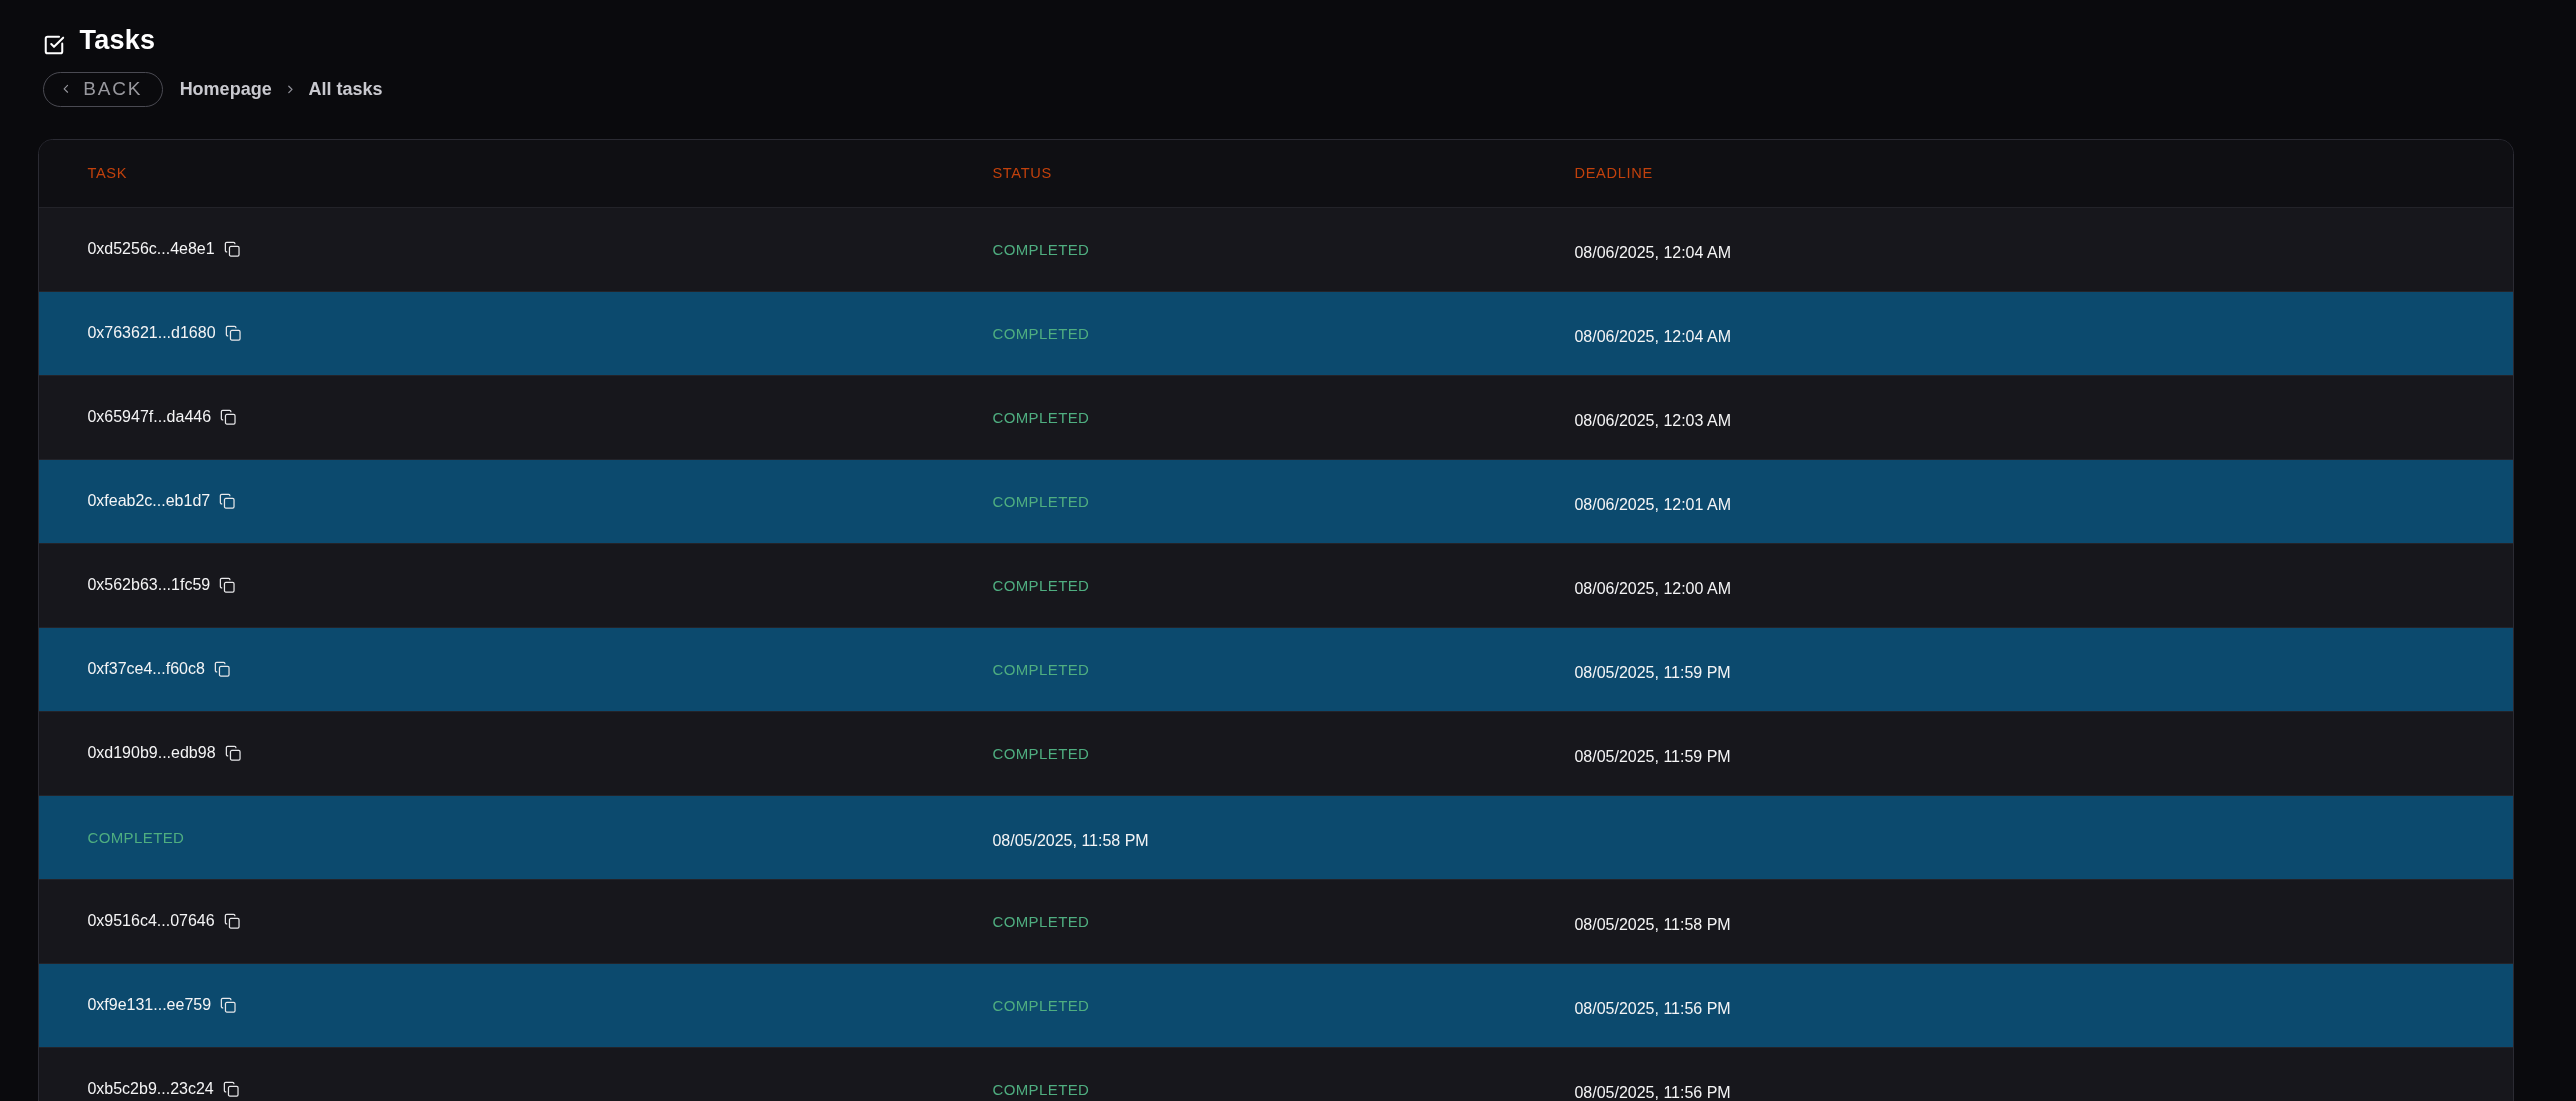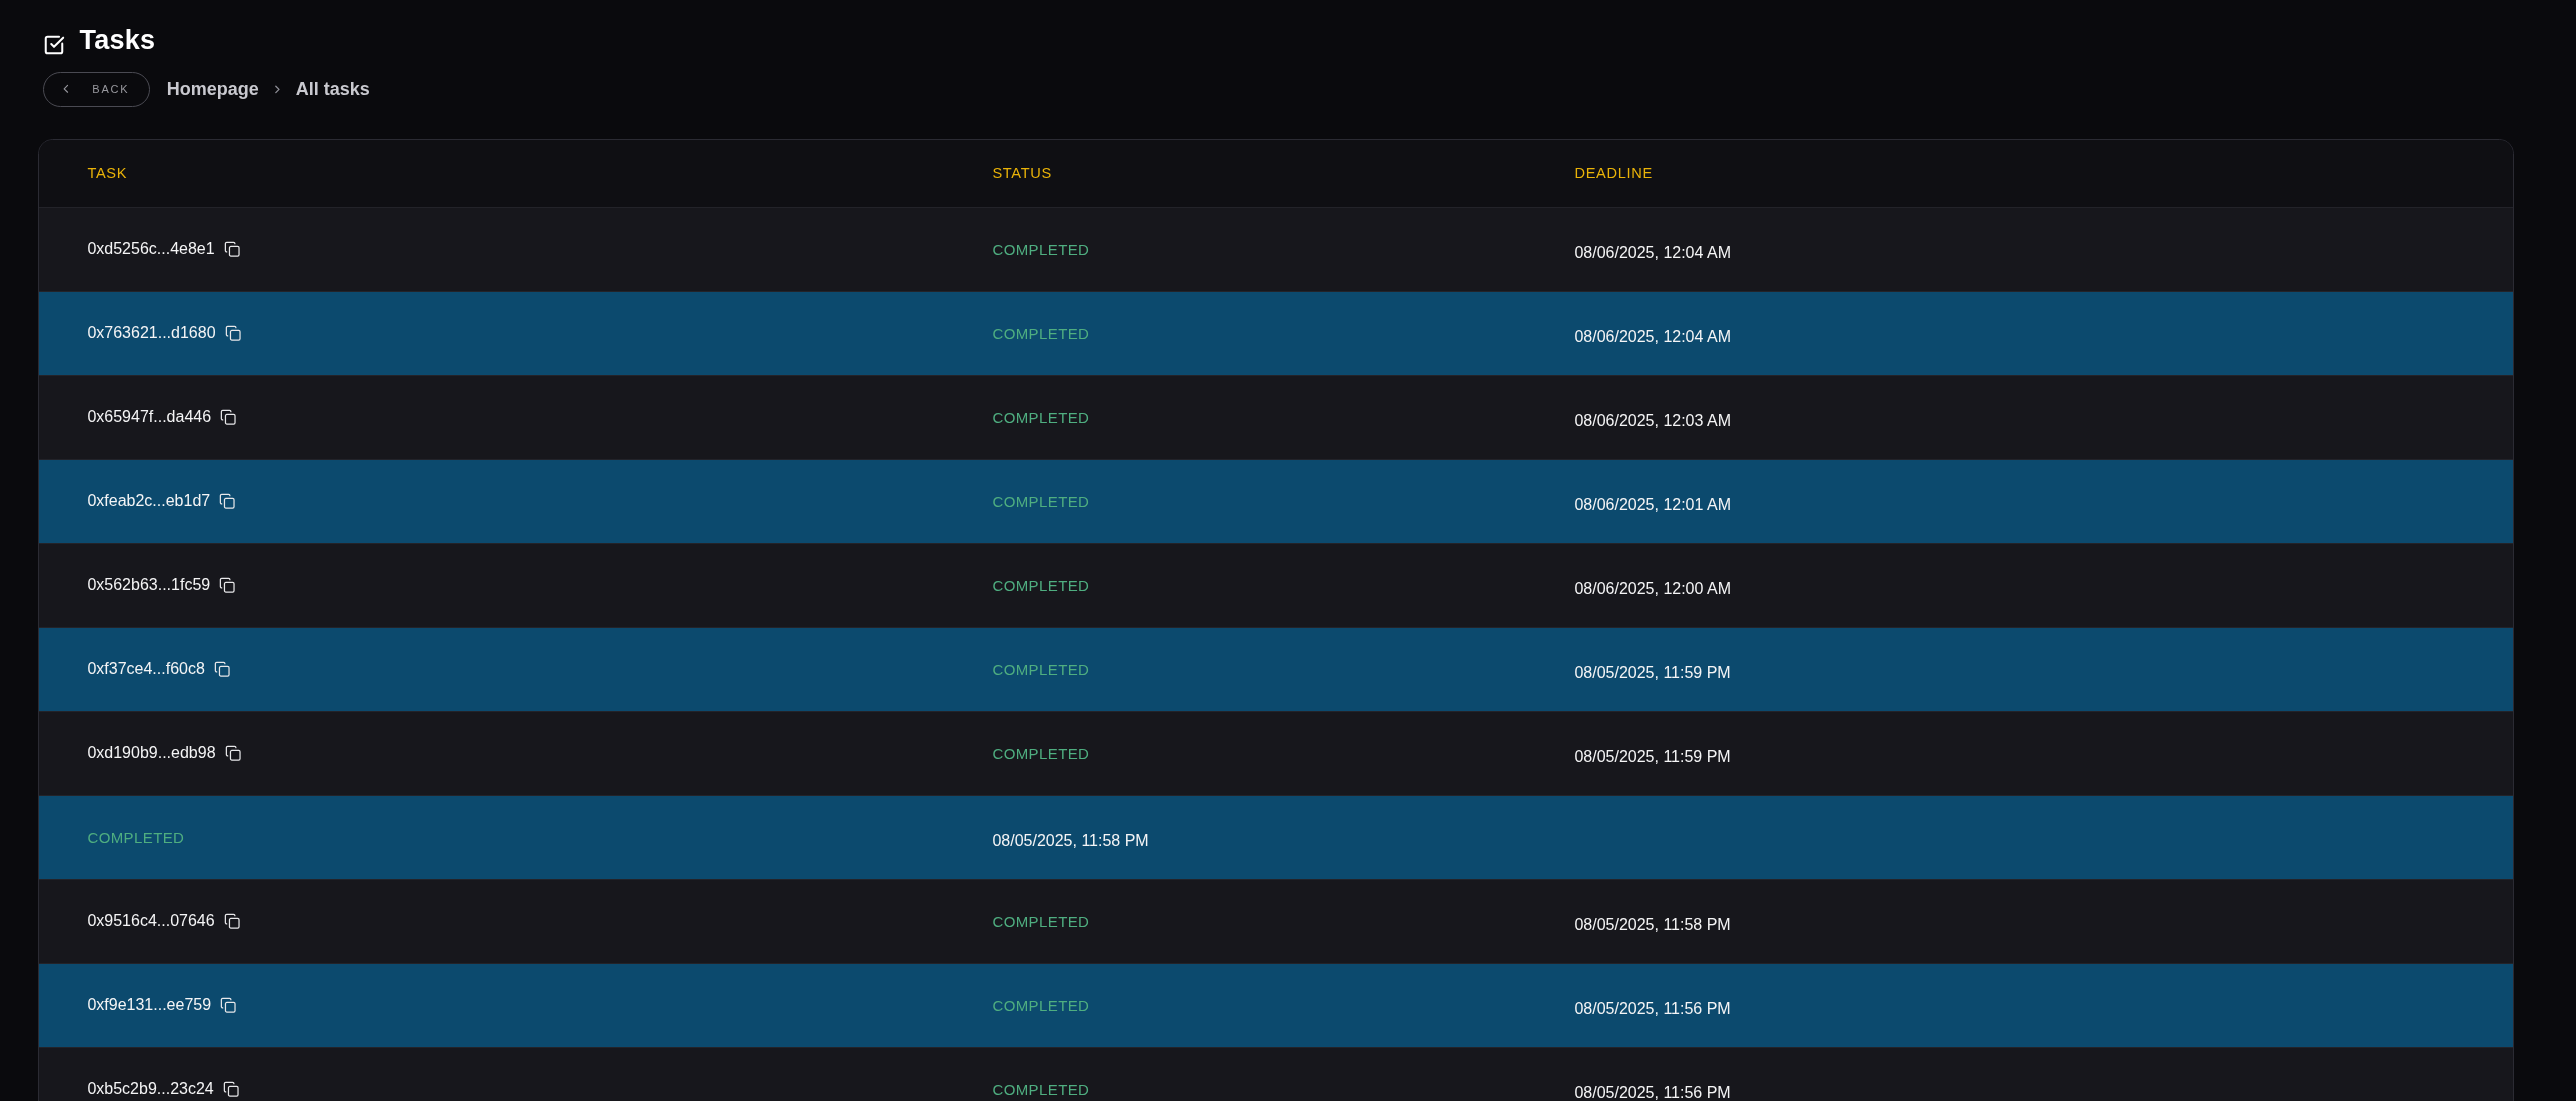--- a/index.html
+++ b/index.html
@@ -14,26 +14,26 @@
   .page { padding: 20px 0 0 43px; }
 
   
   .title-row { display: flex; align-items: flex-end; gap: 14.6px; height: 36px; }
   .title-icon { width: 22px; height: 22px; color: #ffffff; display: block; }
   .page-title { font-size: 27px; font-weight: 800; letter-spacing: 0.2px; color: #ffffff; }
 
   
   .nav-row { display: flex; align-items: center; margin-top: 15.5px; height: 35px; }
   .back-btn {
-    display: inline-flex; align-items: center; gap: 20px;
+    display: inline-flex; align-items: center; gap: 11px;
     height: 35px; padding: 0 20px 0 14.6px;
     border: 0.9px solid #4a4a52; border-radius: 911px;
     background: transparent; cursor: pointer;
     color: #98989e; font-family: "Liberation Sans", sans-serif;
-    font-size: 11px; letter-spacing: 1.8px;
+    font-size: 19px; letter-spacing: 1.8px;
   }
   .back-btn svg { width: 13.7px; height: 13.7px; }
   .breadcrumb { display: flex; align-items: center; margin-left: 16.4px; gap: 12px; }
   .crumb {
     color: #c9c9cf; font-size: 18px; font-weight: 700; text-decoration: none; cursor: pointer;
   }
   .crumb-sep { width: 12.8px; height: 12.8px; color: #8e8e96; display: block; }
 
   
   .table-wrap {
@@ -46,21 +46,21 @@
     background: #0f0f13;
   }
   .grid-row {
     display: grid;
     grid-template-columns: 905px 582px 1fr;
     align-items: center;
     padding-left: 48px;
   }
   .thead { height: 67px; background: #0f0f13; }
   .th {
-    color: #eab308; font-size: 14.6px; letter-spacing: 0.7px; font-weight: 400;
+    color: #c2410c; font-size: 14.6px; letter-spacing: 0.7px; font-weight: 400;
     text-align: left;
   }
   .trow { height: 84px; border-top: 0.9px solid #232329; background: #0c4a6e; cursor: pointer; }
   .trow:nth-child(odd) { background: #17171c; }
   .td-task { display: flex; align-items: center; gap: 9px; }
   .task-id { color: #f5f5f6; font-size: 16px; }
   .copy-btn {
     background: none; border: none; padding: 0; cursor: pointer;
     color: #e8e8ea; display: inline-flex; align-items: center;
   }

